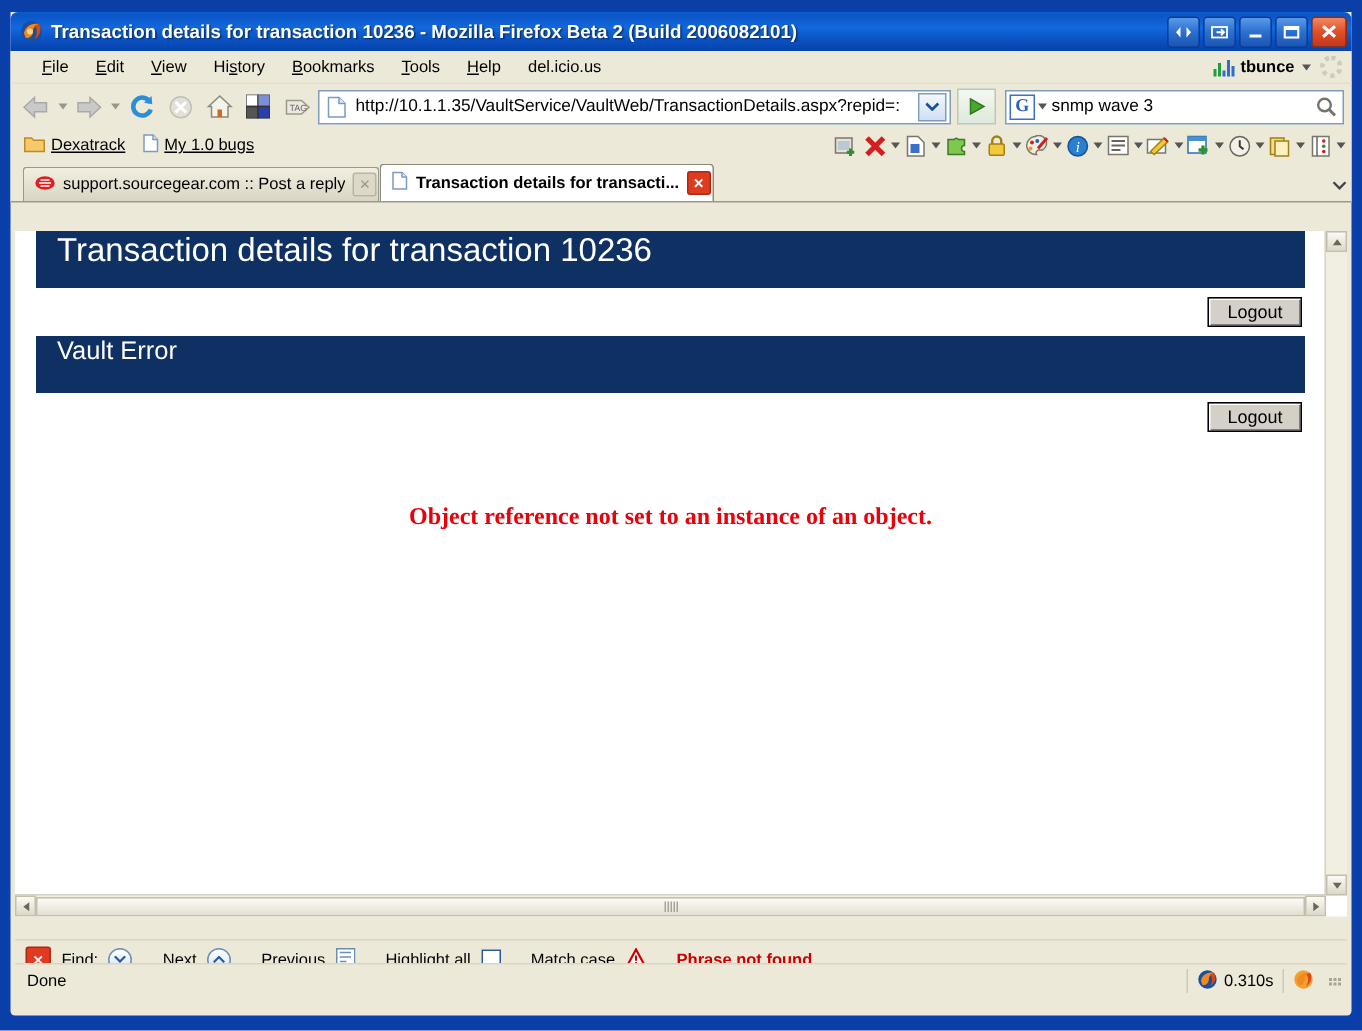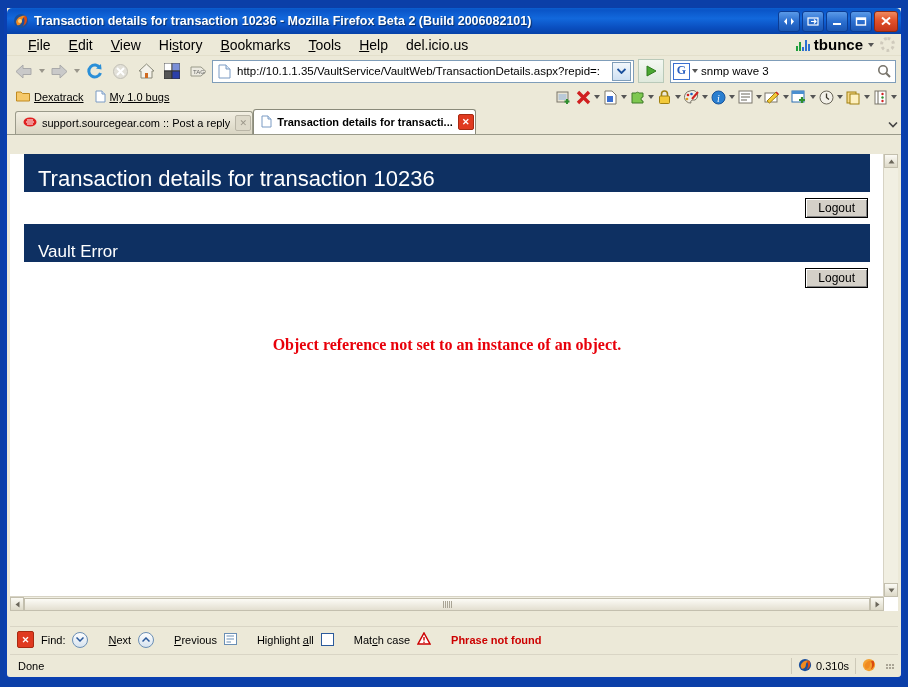--- a/index.html
+++ b/index.html
@@ -35,24 +35,24 @@
     display:flex;align-items:center;justify-content:center;
     color:#fff;font-size:10px;font-weight:bold;line-height:1;
   }
   .tbtn.close{background:linear-gradient(to bottom,#f08a60,#e2512a 45%,#c4361a);border-color:#8d2a12;width:22px;}
   .tbtn svg{display:block;}
   
   .menubar{
     height:21px;background:#ece9d8;display:flex;align-items:center;
     padding-left:12px;border-bottom:1px solid #e3dfcb;position:relative;
   }
-  .menu-item{padding:2px 9px;font-size:14px;color:#000;}
+  .menu-item{padding:2px 9px;font-size:11px;color:#000;}
   .menu-item u{text-decoration:underline;}
   .menubar-right{position:absolute;right:6px;top:0;height:21px;display:flex;align-items:center;gap:6px;}
-  .tbunce{display:flex;align-items:center;gap:4px;font-size:15px;font-weight:bold;color:#000;}
+  .tbunce{display:flex;align-items:center;gap:4px;font-size:11px;font-weight:bold;color:#000;}
   .bars{display:flex;align-items:flex-end;gap:1px;height:12px;}
   .bars i{width:2px;display:block;}
   .throbber{width:15px;height:15px;border-radius:50%;border:3px dotted #cfcabc;box-sizing:border-box;}
   
   .navbar{
     height:30px;background:#ece9d8;display:flex;align-items:center;gap:2px;padding:0 5px;
   }
   .navicon{width:24px;height:24px;display:flex;align-items:center;justify-content:center;}
   .caret{width:0;height:0;border-left:3px solid transparent;border-right:3px solid transparent;border-top:4px solid #555;margin-left:1px;}
   .caret.dim{border-top-color:#9a968b;}
@@ -100,21 +100,21 @@
   .tabclose.red{background:#e03a20;border-color:#a82a12;color:#fff;font-weight:bold;}
   .tabstrip-end{position:absolute;right:3px;bottom:4px;}
   
   .content{
     position:absolute;left:3px;right:3px;top:146px;bottom:66px;
     background:#fff;overflow:hidden;
   }
   .page{position:absolute;left:0;top:0;right:14px;bottom:14px;background:#fff;padding:0;}
   .banner{
     background:#0e3062;color:#fff;margin:0 14px;height:38px;
-    display:flex;align-items:flex-end;padding-left:14px;
+    display:flex;align-items:flex-start;padding-left:14px;
     font-size:22px;font-family:"Liberation Sans",sans-serif;
   }
   .banner.small{font-size:17px;}
   .logoutrow{display:flex;justify-content:flex-end;padding:6px 16px 6px 0;}
   .btn3d{
     font-family:"Liberation Sans",sans-serif;font-size:12px;color:#000;
     padding:2px 12px;background:#d4d0c8;
     border:1px solid #000;
     box-shadow:inset 1px 1px 0 #fff, inset -1px -1px 0 #808080;
   }
@@ -143,21 +143,21 @@
     width:136px;height:17px;background:#ff6a5a;border:1px solid #7f9db9;
     display:flex;align-items:center;padding-left:4px;font-size:11px;color:#000;
   }
   .findbtn{display:flex;align-items:center;gap:20px;font-size:11px;}
   .circbtn{width:14px;height:14px;border-radius:50%;border:1px solid #6b8fb5;
     background:linear-gradient(to bottom,#fdfdfd,#d7e3ef);display:flex;align-items:center;justify-content:center;}
   .chk{width:11px;height:11px;border:1px solid #2b5a9b;background:#fff;}
   .warn{color:#cc0000;font-weight:bold;font-size:11px;}
   
   .statusbar{
-    position:absolute;left:3px;right:3px;bottom:0;height:22px;background:#ece9d8;
+    position:absolute;left:3px;right:3px;bottom:12px;height:22px;background:#ece9d8;
     border-top:1px solid #d9d5c5;display:flex;align-items:center;padding:0 4px;font-size:11px;
   }
   .status-left{flex:1;padding-left:4px;}
   .status-cell{display:flex;align-items:center;gap:4px;padding:0 6px;border-left:1px solid #cdc9b8;height:16px;}
   .resizegrip{display:grid;grid-template-columns:repeat(3,2px);gap:1px;margin-left:4px;}
   .resizegrip i{width:2px;height:2px;background:#a9a495;display:block;}
 </style>
 </head>
 <body>
 

